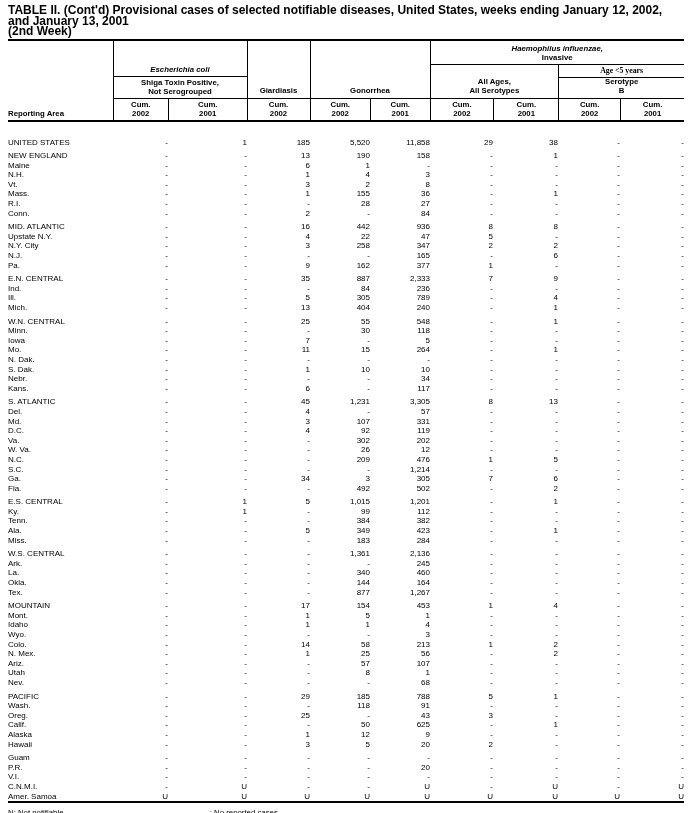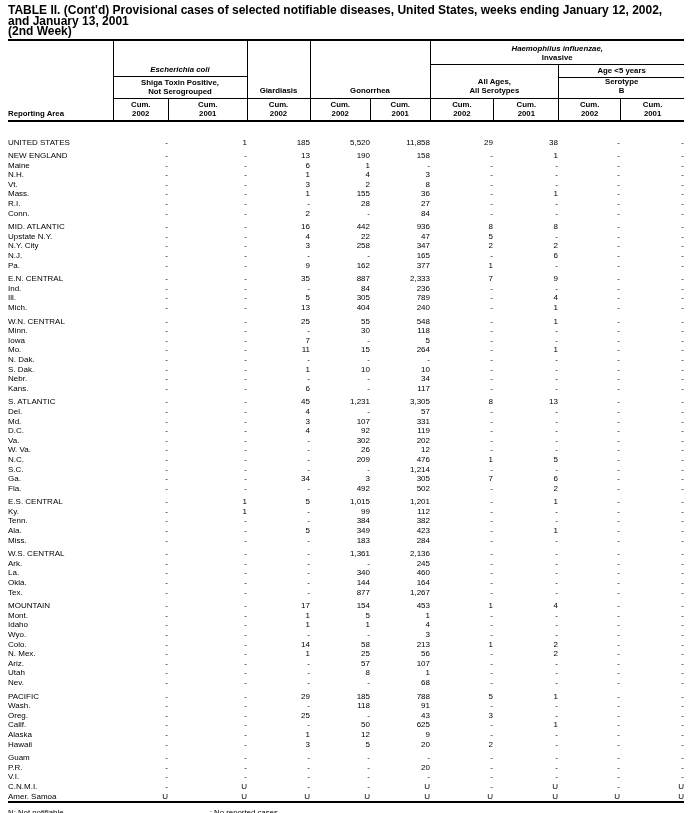--- a/index.html
+++ b/index.html
@@ -31,21 +31,21 @@
   
   .label-tall { height:55px; display:flex; align-items:flex-end; justify-content:center; padding-bottom:2px; }
   
   .hi-title { height:21px; border-bottom:1px solid #000; display:flex; flex-direction:column;
               justify-content:flex-end; padding-bottom:1px; }
   .hi-lower { display:flex; height:33px; }
   .hi-aa { width:128px; box-sizing:border-box; display:flex; flex-direction:column;
            justify-content:flex-end; padding-bottom:2px; }
   .hi-a5 { width:126px; box-sizing:border-box; border-left:1px solid #000; display:flex; flex-direction:column; }
   .a5-label { height:13px; box-sizing:border-box; border-bottom:1px solid #000;
-              display:flex; align-items:flex-end; justify-content:center; padding-bottom:1px; }
+              display:flex; align-items:flex-end; justify-content:center; padding-bottom:1px;font-family:Liberation Serif, serif; }
   .sero { flex:1; display:flex; flex-direction:column; justify-content:flex-end; padding-bottom:2px; }
   
   .cum-row { display:flex; border-top:1px solid #000; height:21px; }
   .cc { box-sizing:border-box; display:flex; flex-direction:column; justify-content:flex-end; padding-bottom:1px; }
   .cc.bl { border-left:1px solid #000; }
   .w55{width:55px} .w79{width:79px} .w63{width:63px} .w60{width:60px}
   .w65{width:65px} .w62{width:62px} .w64{width:64px} .wfull{width:100%}
   
   tbody td { font-size:8px; line-height:9.6px; height:9.6px; white-space:nowrap;
              overflow:hidden; vertical-align:bottom; }

